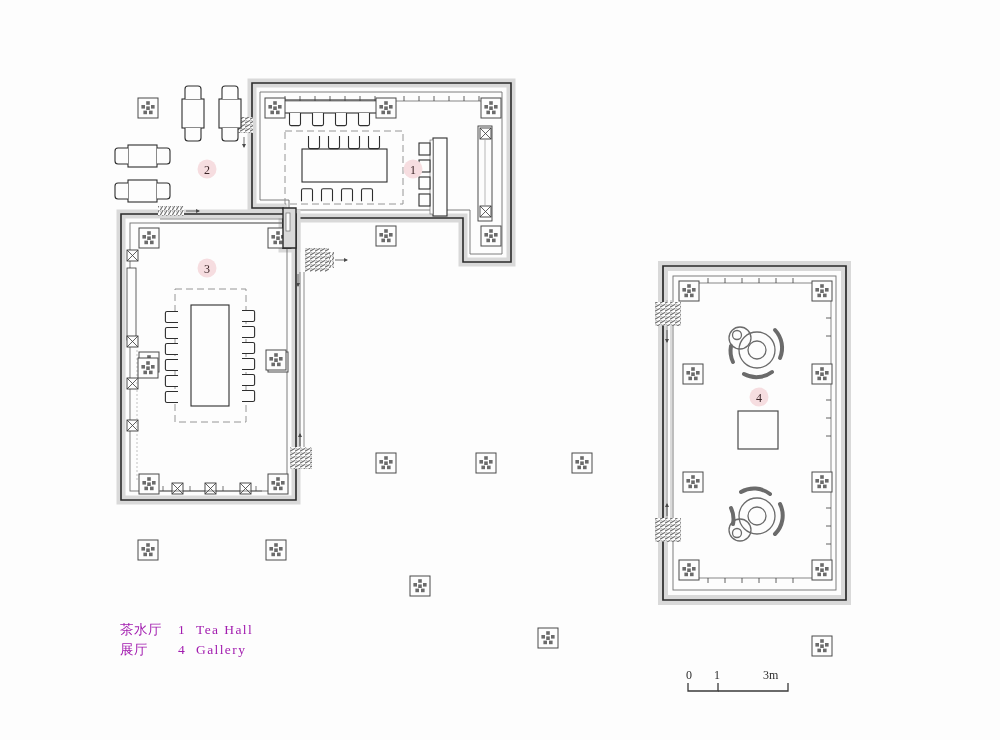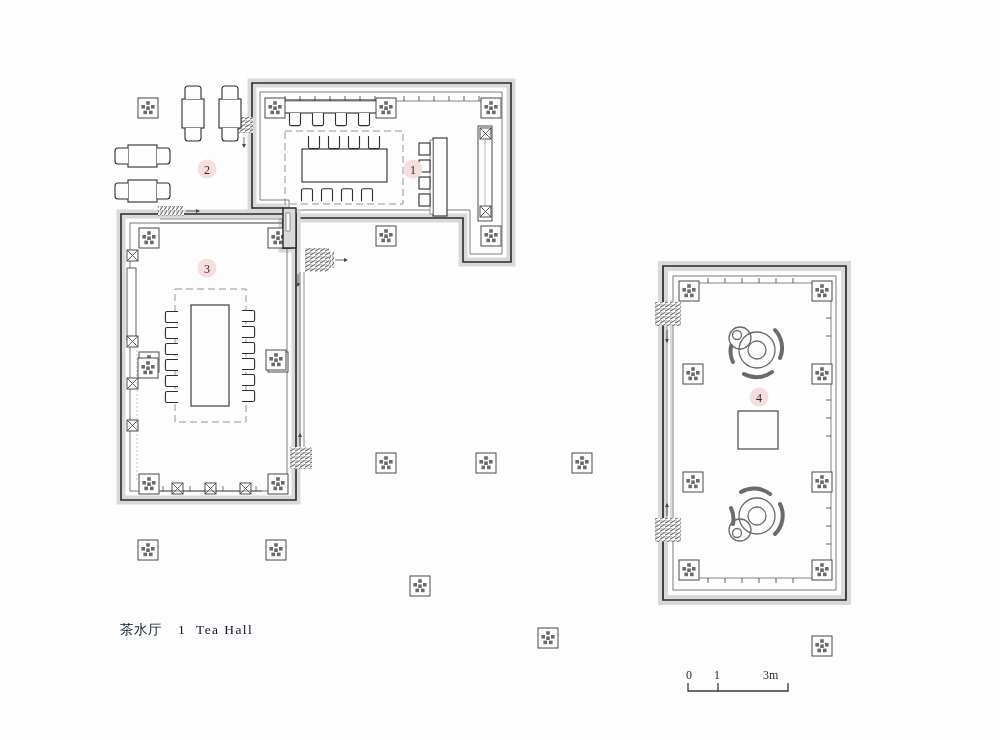--- a/index.html
+++ b/index.html
@@ -27,21 +27,21 @@
     width: 1000px;
     height: 740px;
   }
   .legend {
     position: absolute;
     left: 120px;
     top: 620px;
     font-family: "Liberation Serif", serif;
     font-size: 13.5px;
     line-height: 20px;
-    color: #0f172a;
+    color: #a21caf;
     letter-spacing: 0.6px;
     white-space: nowrap;
   }
   .legend-row {
     display: block;
     height: 20px;
   }
   .legend-cn {
     display: inline-block;
     width: 58px;
@@ -480,20 +480,23 @@
     <g fill="none" stroke="#3a3a3a" stroke-width="1.3">
       <path d="M688,683 L688,691 L718,691 L718,683"></path>
       <path d="M718,691 L788,691 L788,683"></path>
     </g>
   </svg>
 
   <div class="legend">
     <div class="legend-row">
       <span class="legend-cn">茶水厅</span><span class="legend-num">1</span><span class="legend-en">Tea Hall</span>
     </div>
+    <div class="legend-row">
+      <span class="legend-cn">展厅</span><span class="legend-num">4</span><span class="legend-en">Gallery</span>
+    </div>
   </div>
 
   <div class="scalebar">
     <div class="scale-labels">
       <span style="left:0px;">0</span>
       <span style="left:28px;">1</span>
       <span style="left:77px;">3m</span>
     </div>
   </div>
 

